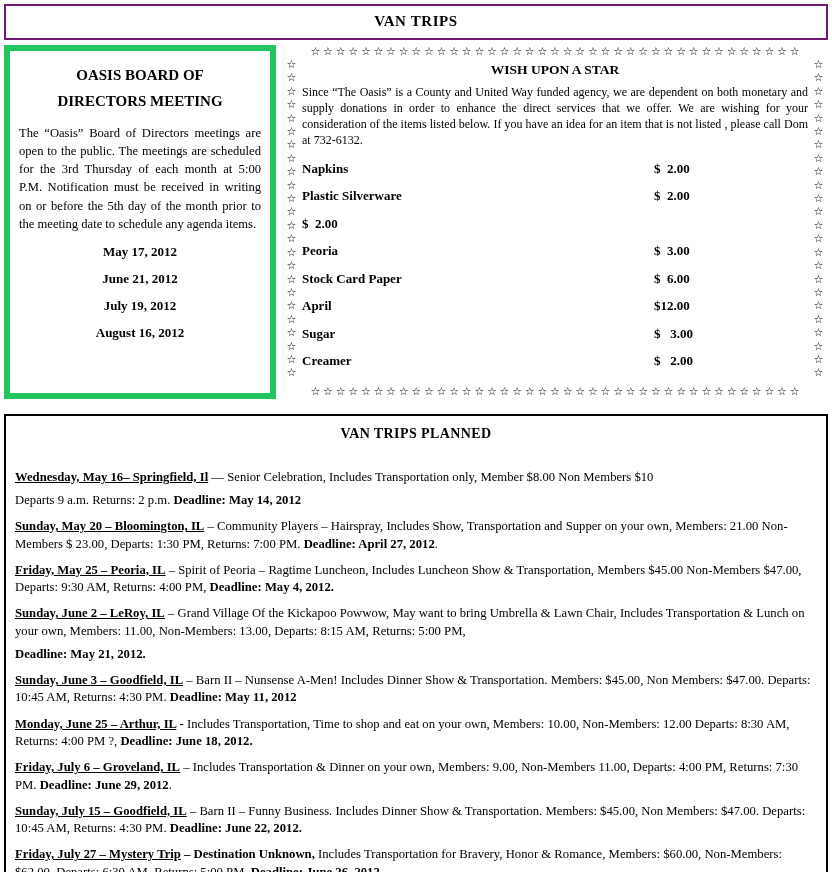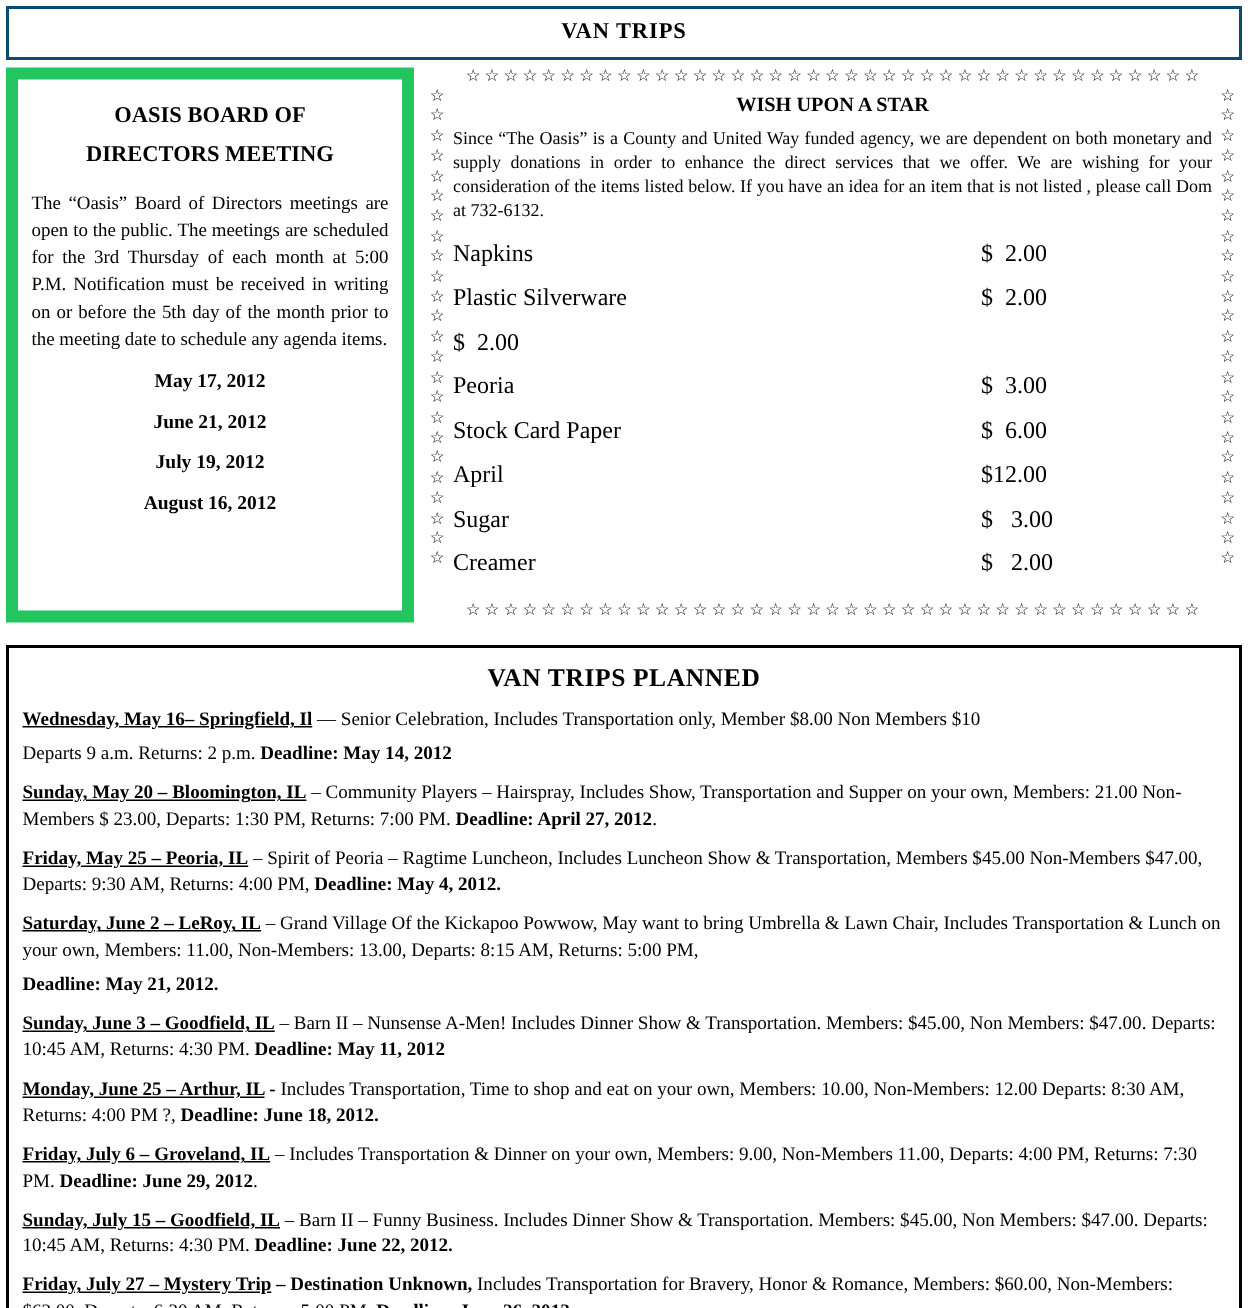--- a/index.html
+++ b/index.html
@@ -1,53 +1,53 @@
 <!DOCTYPE html>
 <html><head>
 <meta charset="utf-8">
 <style>
   * { box-sizing: border-box; }
   html,body { margin:0; padding:0; background:#ffffff; color:#000;
     font-family:"Liberation Serif", serif; }
   .page { width:832px; min-height:872px; padding:4px; }
 
   
-  .banner { border:2px solid #0c4a6e; text-align:center; padding:7px 0 8px; margin-bottom:5px; }
+  .banner { border:2px solid #701a75; text-align:center; padding:7px 0 8px; margin-bottom:5px; }
   .banner h1 { margin:0; font-size:15px; letter-spacing:.6px; font-weight:bold; }
 
   
   .top { display:flex; gap:6px; align-items:stretch; min-height:336px; }
 
-  .board { width:272px; flex:0 0 272px; border:8px solid #22c55e; padding:6px 9px 10px; }
+  .board { width:272px; flex:0 0 272px; border:6px solid #22c55e; padding:6px 9px 10px; }
   .board-title { text-align:center; font-size:15px; font-weight:bold; margin:6px 0 10px; }
   .board-title span { display:block; line-height:1.7; }
   .board-body { font-size:12.6px; line-height:1.44; text-align:justify; }
   .sched-label { font-weight:bold; text-align:center; font-size:13px; margin-top:11px; }
   .date-line { font-weight:bold; text-align:center; font-size:13px; margin-top:11px; }
 
   
   .wish { flex:1 1 auto; position:relative; padding:16px 20px 18px; }
   .star-row { position:absolute; left:0; right:0; height:14px; font-size:11px; line-height:13px;
     text-align:center; white-space:nowrap; overflow:hidden; }
   .star-row.top-row { top:0; }
   .star-row.bottom-row { bottom:0; }
   .star-col { position:absolute; top:13px; bottom:13px; width:15px; font-size:11px;
     line-height:13.4px; white-space:pre; text-align:center; overflow:hidden; }
   .star-col.left-col { left:2px; }
   .star-col.right-col { right:2px; }
   .wish h2 { text-align:center; font-size:13.5px; margin:1px 0 7px; font-weight:bold; }
   .wish-intro { font-size:12px; line-height:1.33; text-align:justify; margin:0 0 12px; }
   .wish-items { }
-  .wish-item { display:grid; grid-template-columns:352px 1fr; font-weight:normal; font-size:16px;
+  .wish-item { display:grid; grid-template-columns:352px 1fr; font-weight:bold; font-size:13px;
     margin-bottom:11.5px; }
   .wi-price { white-space:pre; }
 
   
   .trips { border:2px solid #000; margin-top:15px; padding:8px 9px 10px; }
-  .trips h2 { text-align:center; font-size:17px; margin:2px 0 9px; font-weight:bold; letter-spacing:.4px; }
+  .trips h2 { text-align:center; font-size:14px; margin:2px 0 27px; font-weight:bold; letter-spacing:.4px; }
   .trip { font-size:12.7px; line-height:1.36; margin-bottom:9px; }
   .trip:last-child { margin-bottom:2px; }
   .trip .b { font-weight:bold; }
   .trip .u { font-weight:bold; text-decoration:underline; }
   .trip-line + .trip-line { margin-top:6px; }
 </style>
 </head>
 <body>
 
 <div class="page">
@@ -170,21 +170,21 @@
           <div class="trip-line"><span class="b u">Wednesday, May 16– Springfield, Il</span><span> — Senior Celebration, Includes Transportation only, Member $8.00 Non Members $10</span></div>
           <div class="trip-line"><span>Departs 9 a.m. Returns: 2 p.m.  </span><span class="b">Deadline: May 14, 2012</span></div>
         </div>
         <div class="trip">
           <div class="trip-line"><span class="b u">Sunday, May 20 – Bloomington, IL</span><span> – Community Players – Hairspray, Includes Show, Transportation and Supper on your own, Members: 21.00 Non-Members $ 23.00, Departs: 1:30 PM, Returns: 7:00 PM. </span><span class="b">Deadline: April 27, 2012</span><span>.</span></div>
         </div>
         <div class="trip">
           <div class="trip-line"><span class="b u">Friday, May 25 – Peoria, IL</span><span> – Spirit of Peoria – Ragtime Luncheon, Includes Luncheon Show &amp; Transportation, Members $45.00 Non-Members $47.00, Departs: 9:30 AM, Returns: 4:00 PM, </span><span class="b">Deadline: May 4, 2012.</span></div>
         </div>
         <div class="trip">
-          <div class="trip-line"><span class="b u">Saturday, June 2 – LeRoy, IL</span><span> – Grand Village Of the Kickapoo Powwow, May want to bring Umbrella &amp; Lawn Chair, Includes Transportation &amp; Lunch on your own, Members: 11.00, Non-Members: 13.00, Departs: 8:15 AM, Returns: 5:00 PM,</span></div>
+          <div class="trip-line"><span class="b u">Sunday, June 2 – LeRoy, IL</span><span> – Grand Village Of the Kickapoo Powwow, May want to bring Umbrella &amp; Lawn Chair, Includes Transportation &amp; Lunch on your own, Members: 11.00, Non-Members: 13.00, Departs: 8:15 AM, Returns: 5:00 PM,</span></div>
           <div class="trip-line"><span class="b">Deadline: May 21, 2012.</span></div>
         </div>
         <div class="trip">
           <div class="trip-line"><span class="b u">Sunday,  June 3 – Goodfield, IL</span><span> – Barn II – Nunsense A-Men! Includes Dinner Show &amp; Transportation. Members:  $45.00, Non Members: $47.00. Departs: 10:45 AM, Returns: 4:30 PM.  </span><span class="b">Deadline: May 11, 2012</span></div>
         </div>
         <div class="trip">
           <div class="trip-line"><span class="b u">Monday, June 25 – Arthur, IL</span><span class="b"> - </span><span>Includes Transportation, Time to shop and eat on your own, Members: 10.00, Non-Members: 12.00 Departs: 8:30 AM, Returns: 4:00 PM ?, </span><span class="b">Deadline: June 18, 2012.</span></div>
         </div>
         <div class="trip">
           <div class="trip-line"><span class="b u">Friday, July 6 – Groveland, IL</span><span> – Includes Transportation &amp; Dinner on your own, Members: 9.00, Non-Members 11.00, Departs: 4:00 PM, Returns: 7:30 PM. </span><span class="b">Deadline: June 29, 2012</span><span>.</span></div>

